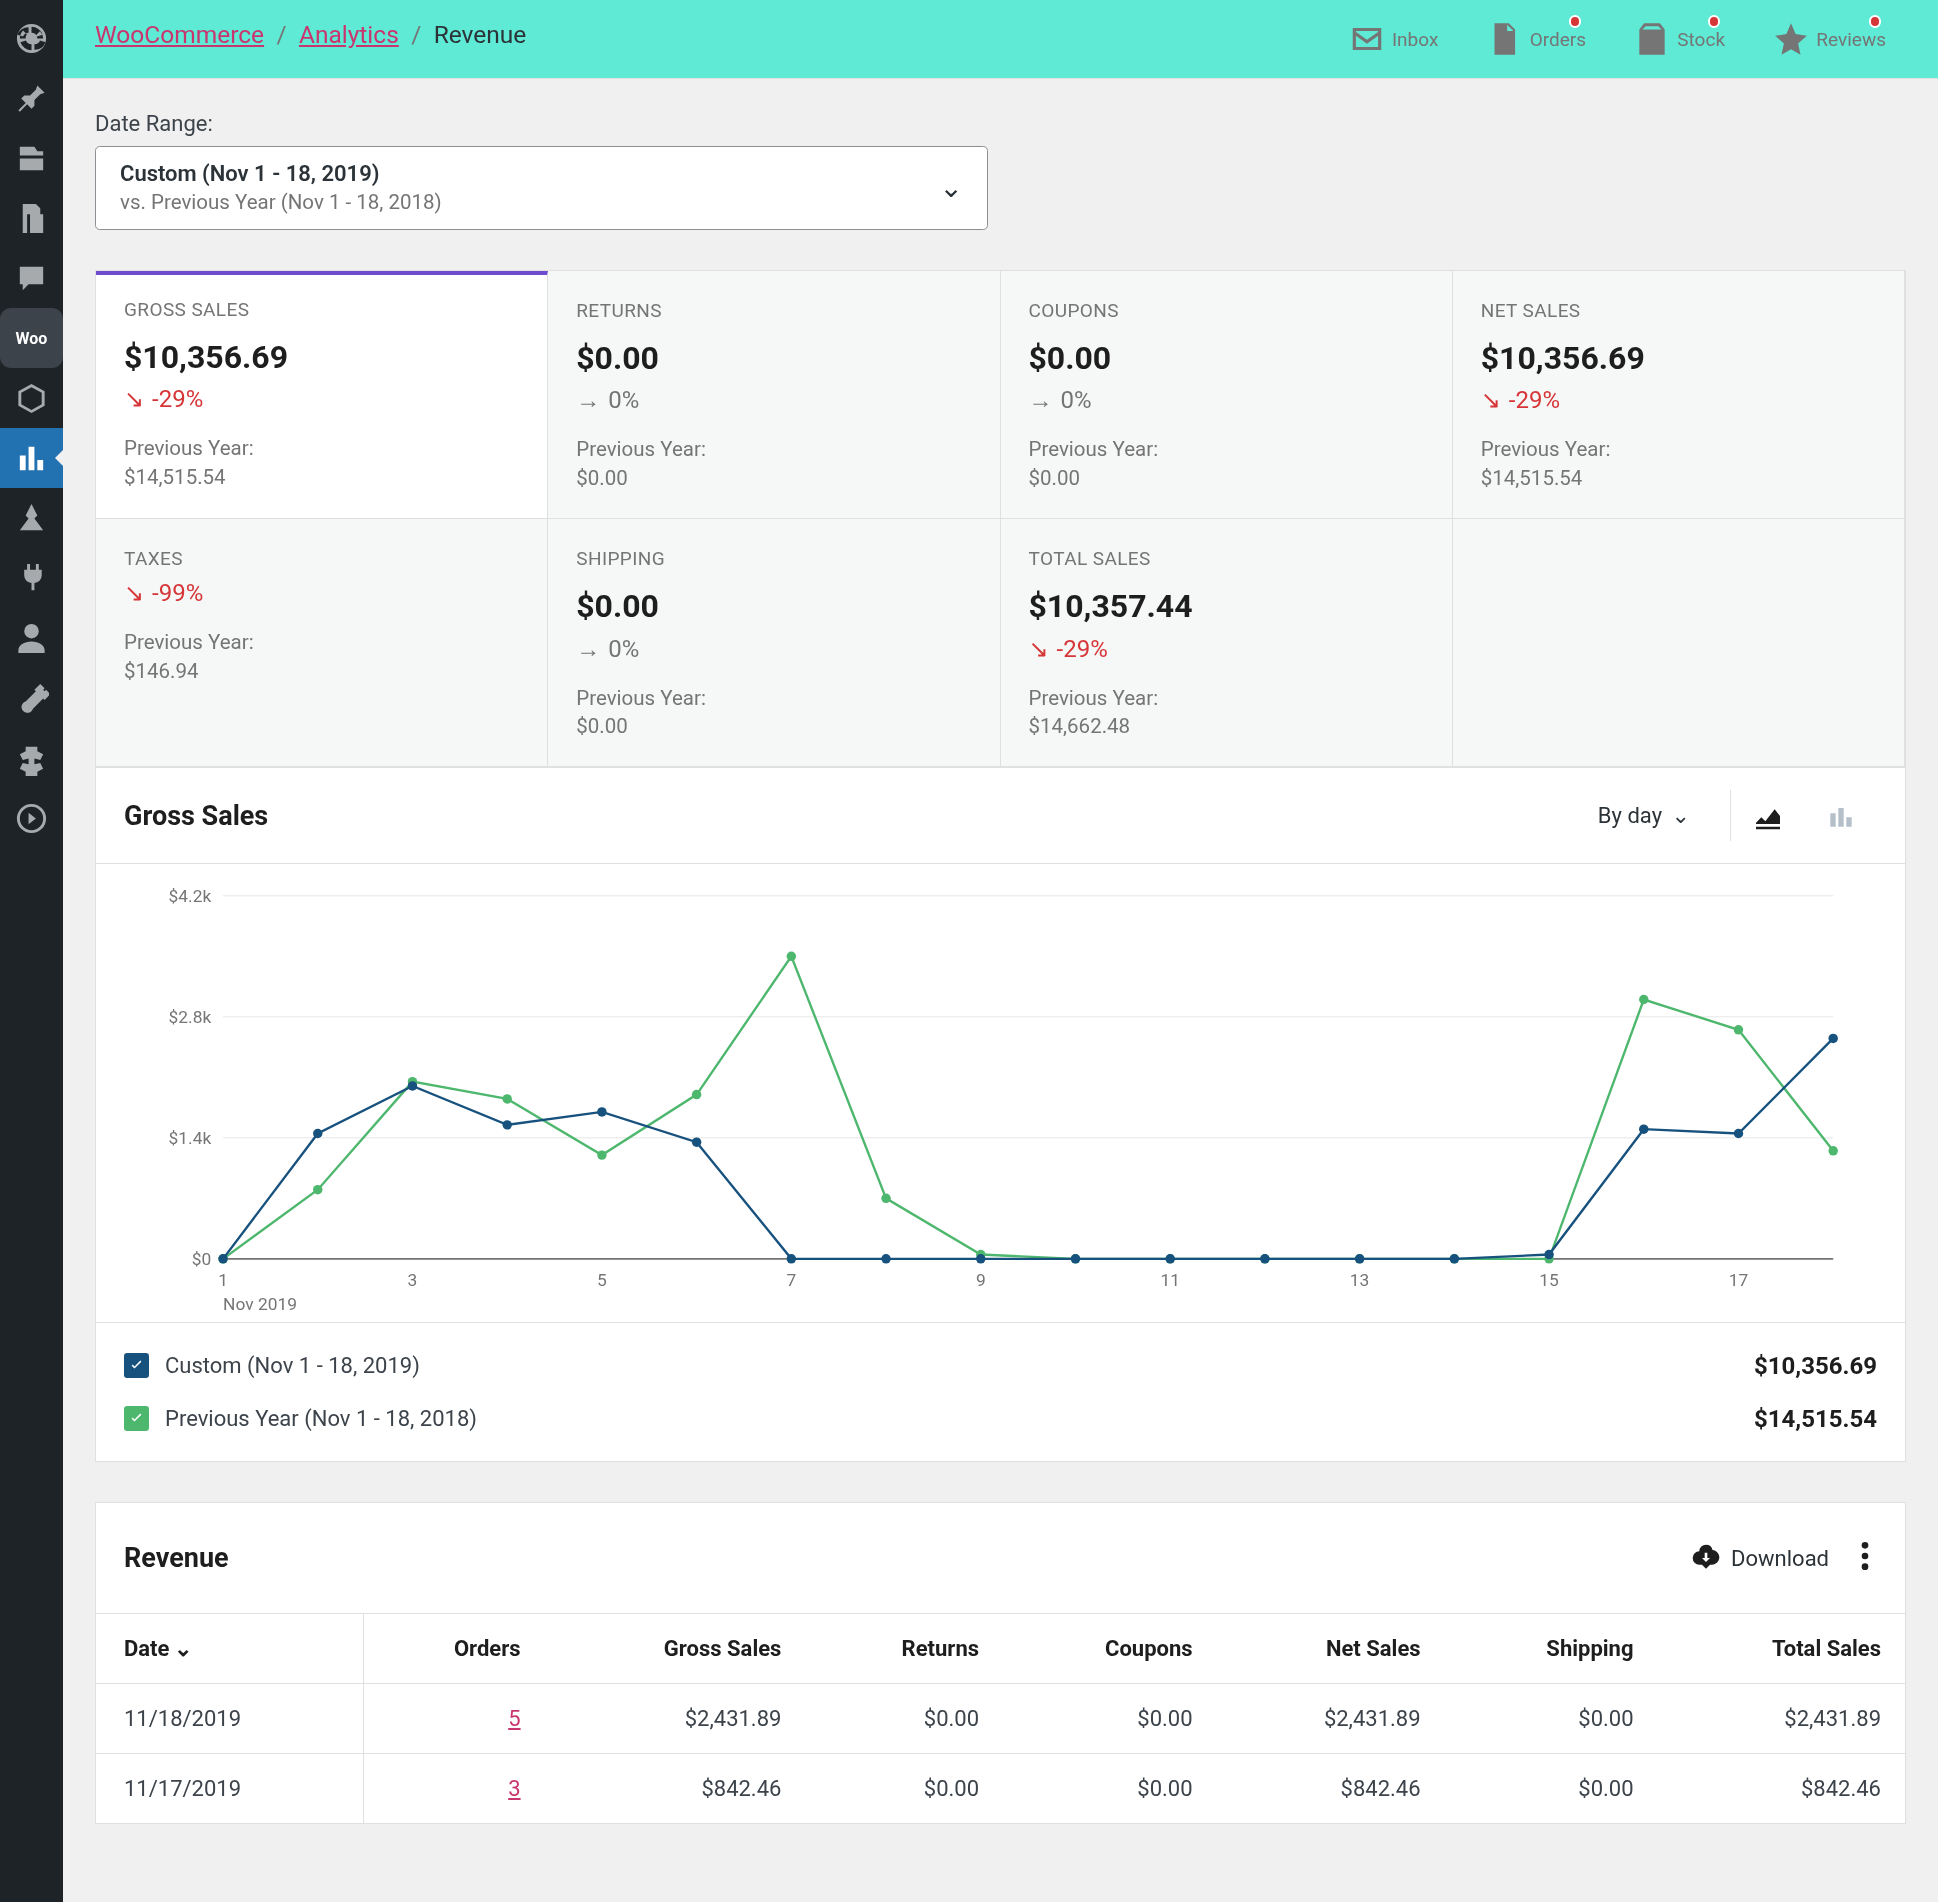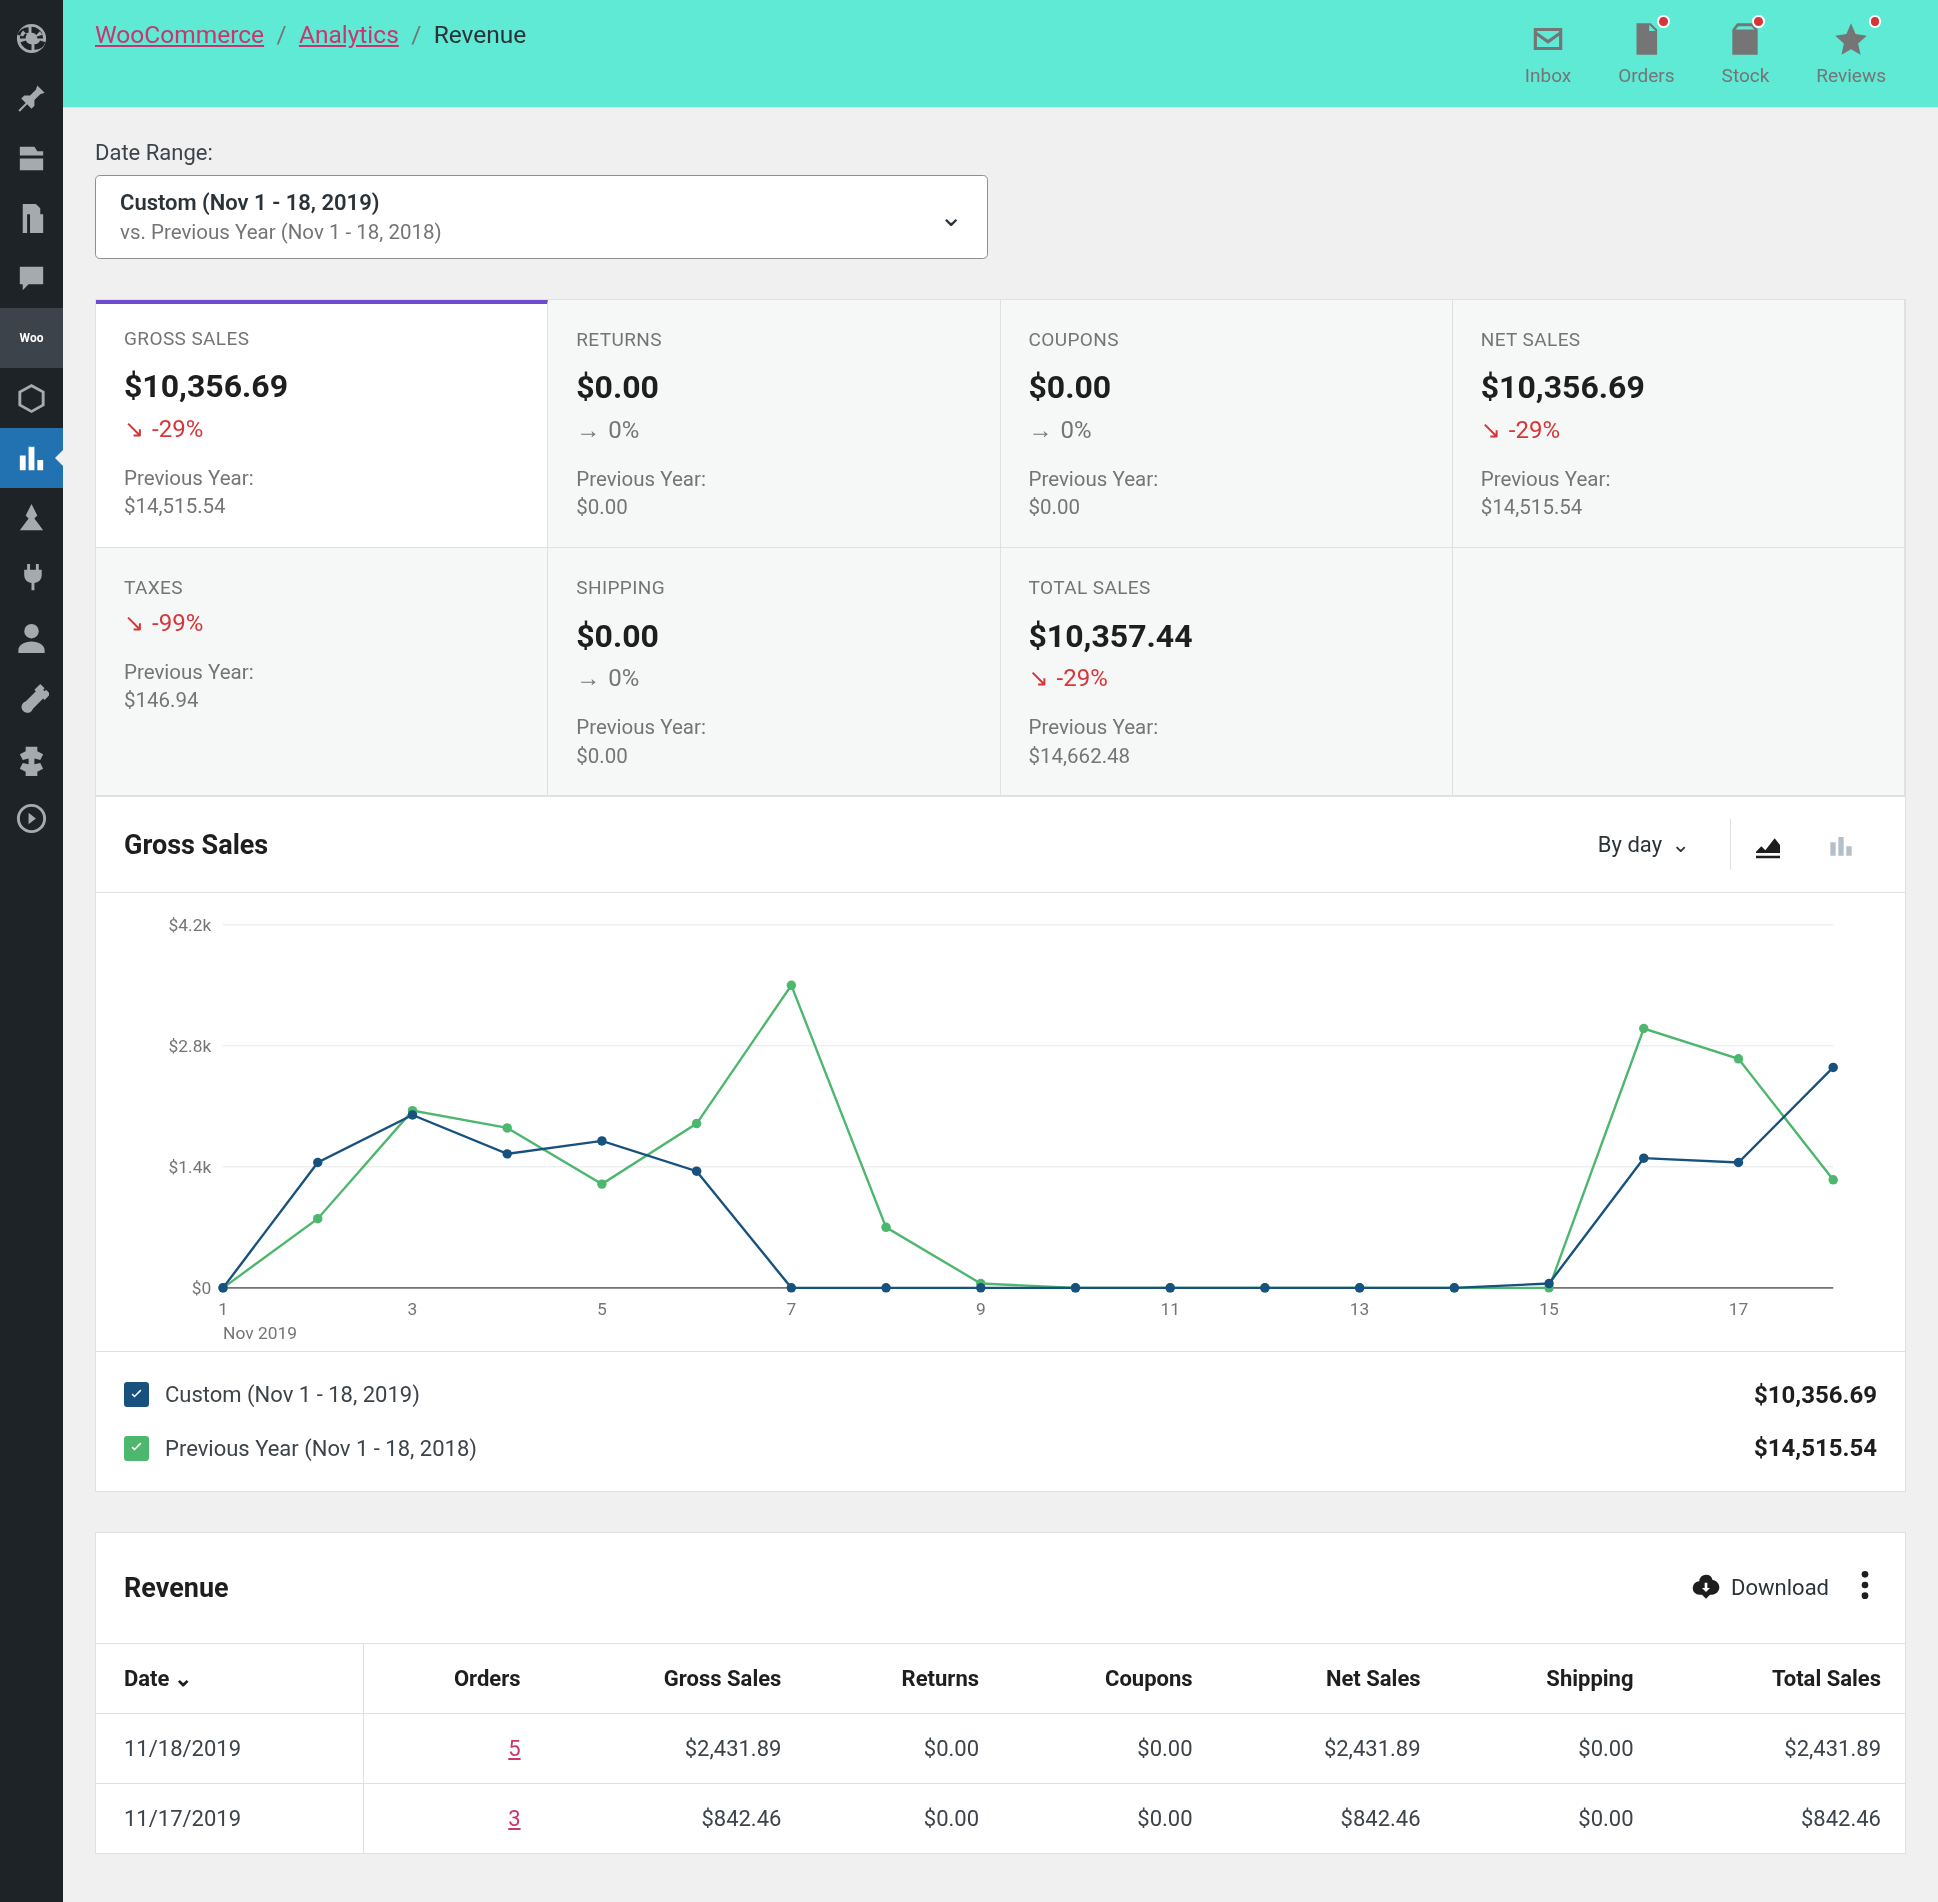--- a/index.html
+++ b/index.html
@@ -9,21 +9,21 @@
   .admin-bar .ai{width:63px;height:60px;display:flex;align-items:center;justify-content:center;color:#a7aaad;cursor:pointer;}
   .admin-bar .ai.active{background:#2271b1;color:#fff;position:relative;}
   .admin-bar .ai.active::after{content:"";position:absolute;right:-0.8px;top:50%;transform:translateY(-50%);border:9.5px solid transparent;border-right-color:#f0f0f1;}
   .admin-bar svg{width:35px;height:35px;fill:currentColor;}
   .main{flex:1;min-width:0;}
   .topbar{background:#5eead4;display:flex;align-items:flex-start;padding:20px 52px 20px 32px;border-bottom:0.8px solid #e0e0e0;}
   .crumbs{flex:1;font-size:24.5px;color:#2c3338;}
   .crumbs a{color:#c9356e;text-decoration:underline;cursor:pointer;}
   .crumbs .sep{margin:0 6.3px;color:#757575;}
   .activity{display:flex;gap:47px;}
-  .act{display:flex;flex-direction:column;align-items:center;gap:6.3px;color:#757575;cursor:pointer;position:relative;}
+  .act{display:flex;flex-direction:row;align-items:center;gap:6.3px;color:#757575;cursor:pointer;position:relative;}
   .act svg{width:38px;height:38px;fill:#757575;}
   .act .dot{position:absolute;top:-4.7px;right:4.7px;width:12.6px;height:12.6px;background:#d63638;border-radius:50%;border:2.4px solid #fff;}
   .act span{font-size:19px;}
   .page{padding:32px;}
   .range-label{font-size:22px;margin-bottom:9.5px;color:#3c434a;}
   .range-picker{background:#fff;border:1.6px solid #8c8f94;border-radius:4.7px;padding:14.2px 24px;width:893px;display:flex;align-items:center;justify-content:space-between;cursor:pointer;}
   .range-picker .line1{font-weight:600;font-size:22px;color:#2c3338;}
   .range-picker .line2{font-size:20.5px;color:#757575;margin-top:4.7px;}
   .range-picker .chev{font-size:28.4px;color:#2c3338;}
   .summary{margin-top:40px;border:0.8px solid #e0e0e0;background:#f6f7f7;display:grid;grid-template-columns:repeat(4,1fr);}
@@ -92,21 +92,21 @@
     <div class="ai">
         <svg viewBox="0 0 24 24">
           <path d="M6 2h9l3 3v4H9v13H6V2zm5 7h9v13h-9V9z"></path>
         </svg>
       </div>
     <div class="ai">
         <svg viewBox="0 0 24 24">
           <path d="M4 4h16v12H10l-4 4v-4H4V4z"></path>
         </svg>
       </div>
-    <div class="ai" style="background:#3c434a;color:#fff;font-size:12px;font-weight:700;">Woo</div>
+    <div class="ai" style="background:#3c434a;color:#fff;font-size:16px;font-weight:700;border-radius:11px;">Woo</div>
     <div class="ai">
         <svg viewBox="0 0 24 24">
           <path d="M12 2l9 5v10l-9 5-9-5V7l9-5zm0 2.3L5 8v8l7 3.9 7-3.9V8l-7-3.7z"></path>
         </svg>
       </div>
     <div class="ai active">
         <svg viewBox="0 0 24 24">
           <path d="M4 20V10h4v10H4zm6 0V4h4v16h-4zm6 0v-7h4v7h-4z"></path>
         </svg>
       </div>

